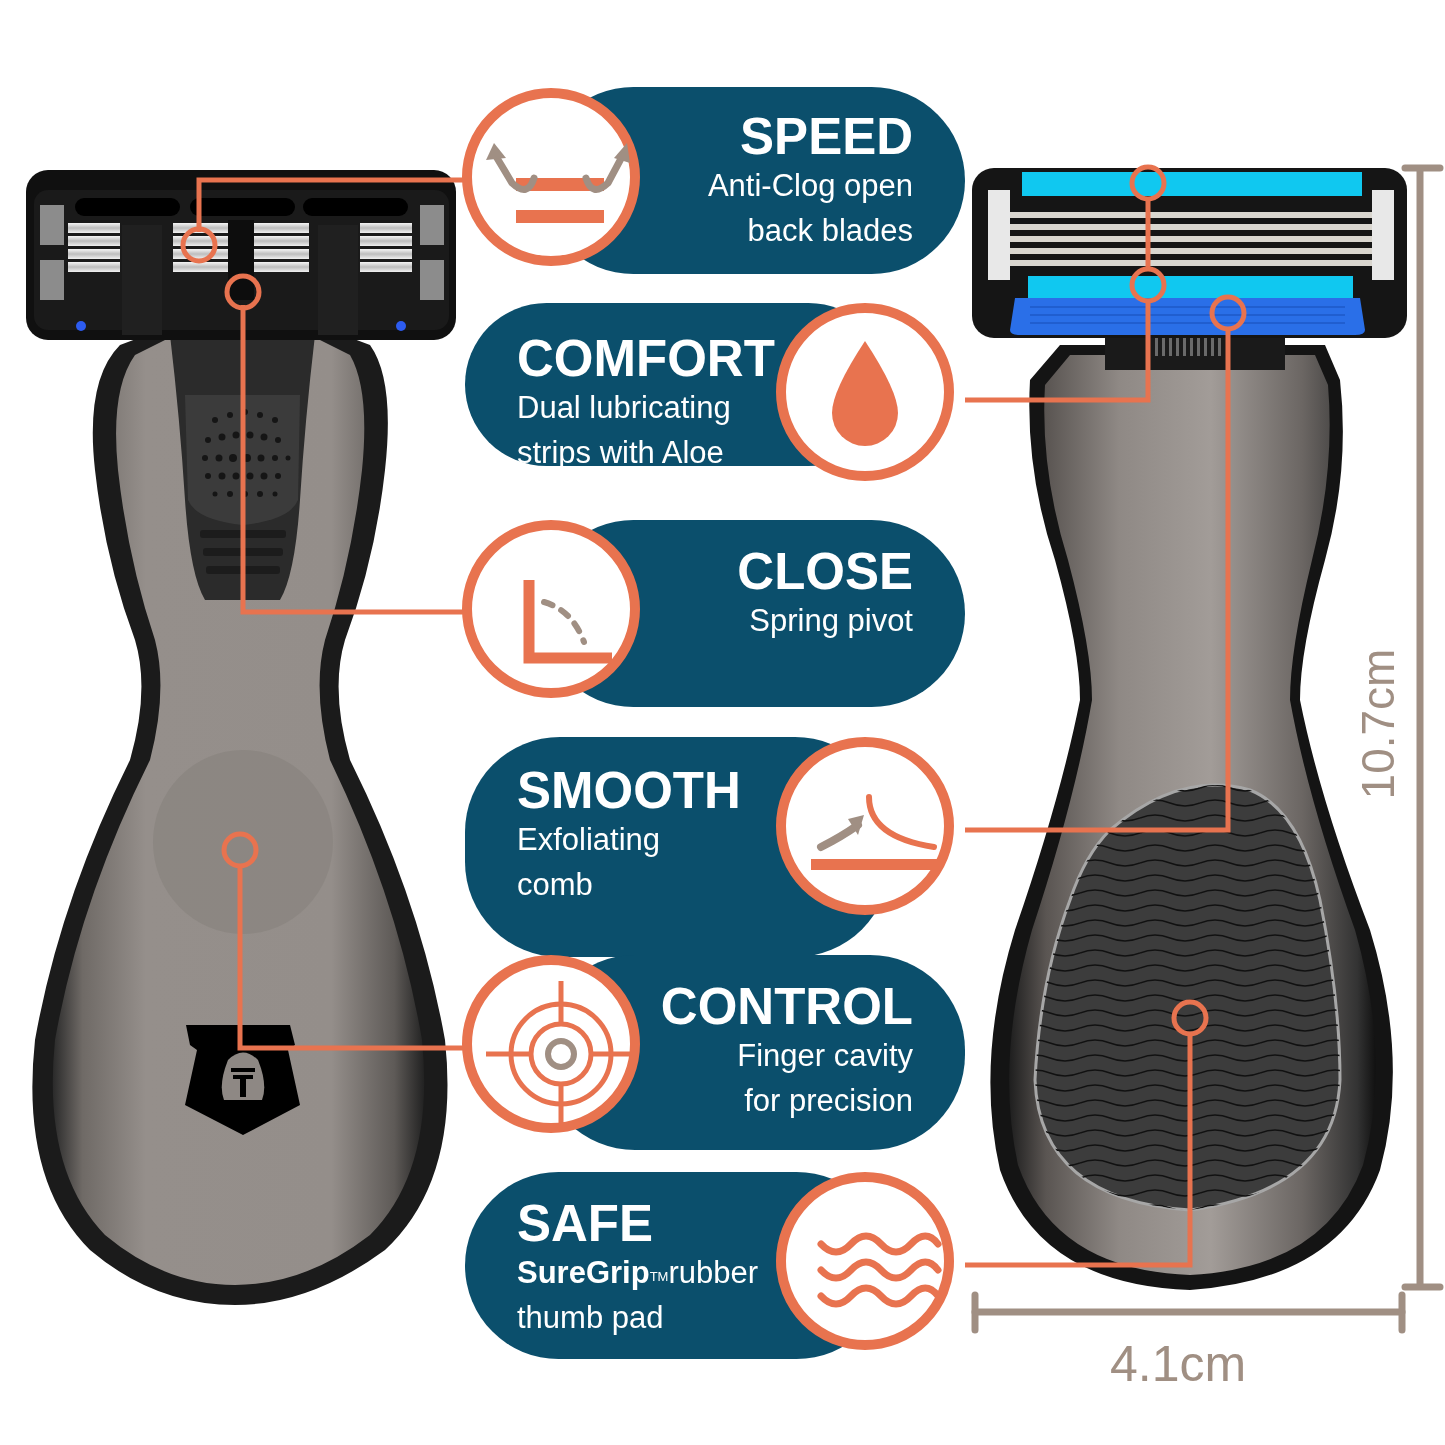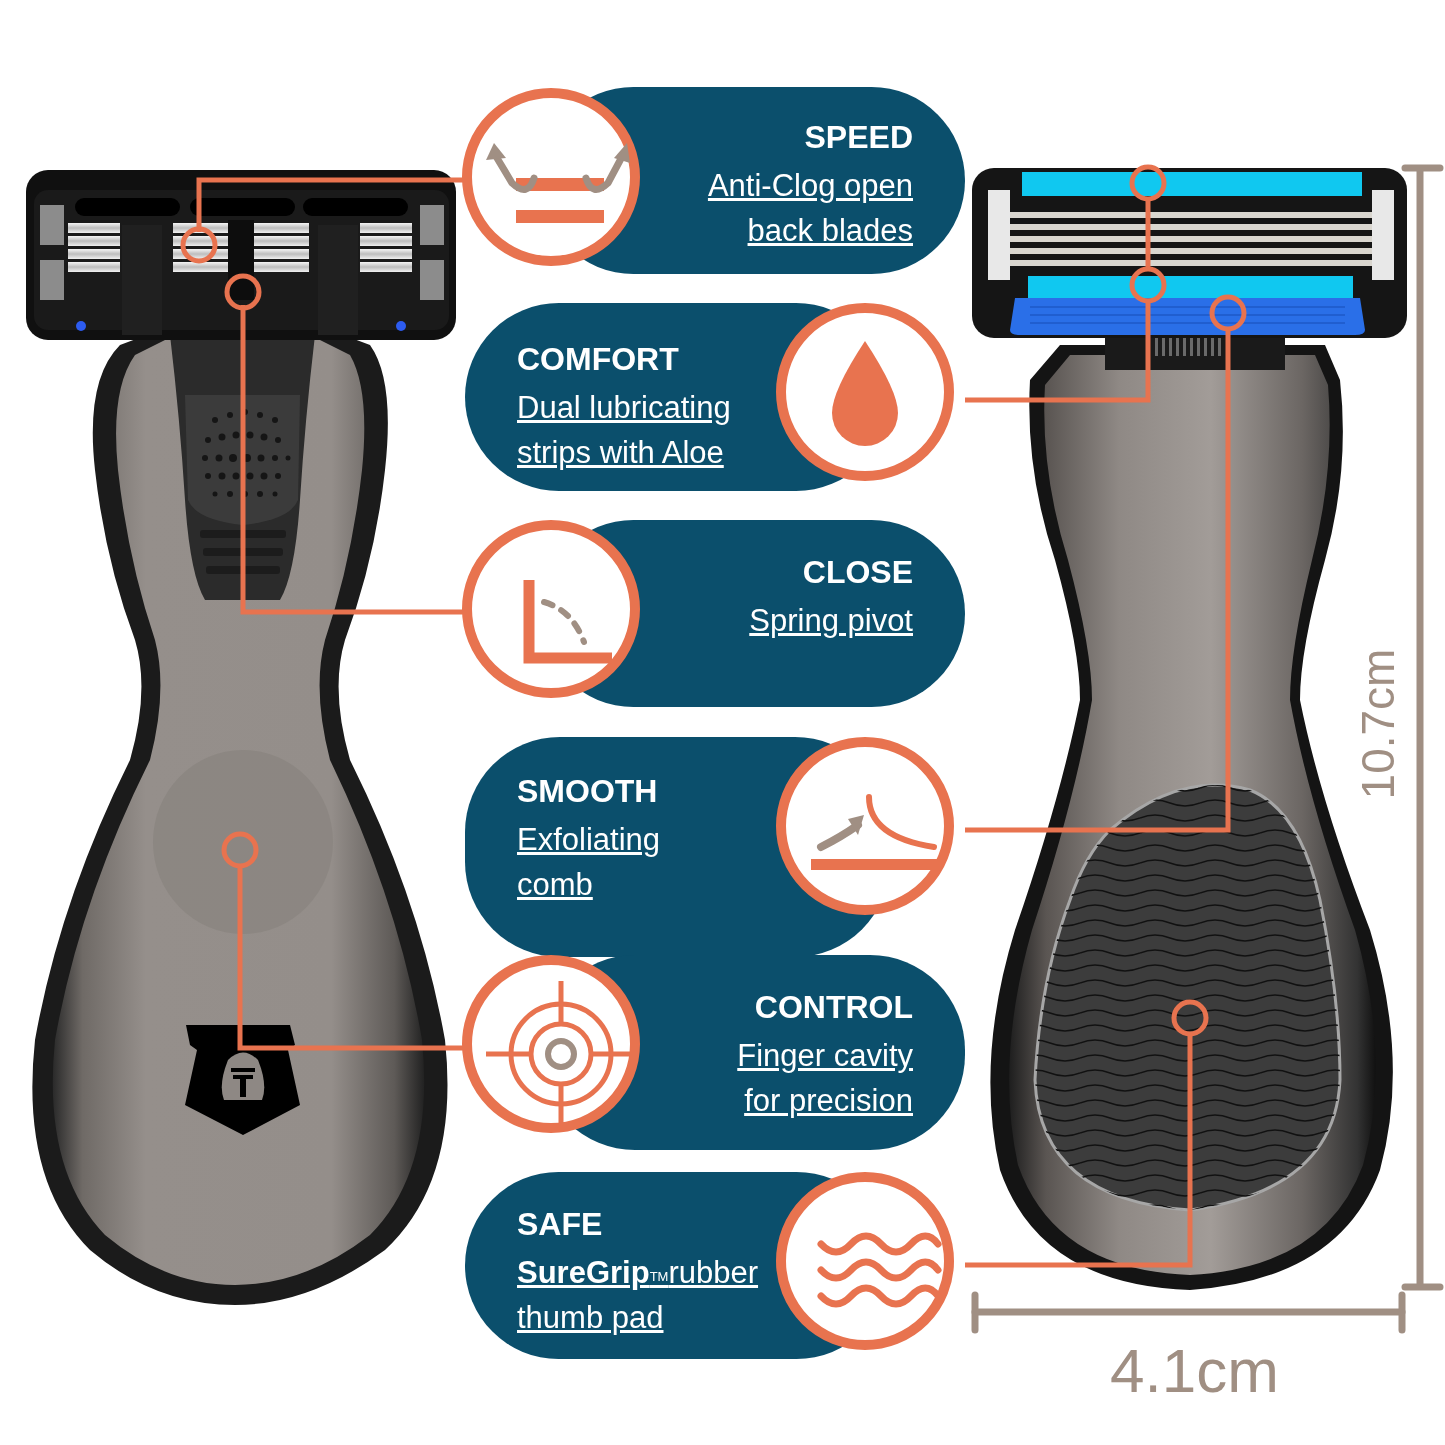--- a/index.html
+++ b/index.html
@@ -1,19 +1,19 @@
 <!DOCTYPE html>
 <html><head>
 <meta charset="utf-8">
 <style>
   html,body{margin:0;padding:0;background:#ffffff;}
   body{width:1445px;height:1445px;position:relative;overflow:hidden;font-family:"Liberation Sans","DejaVu Sans",sans-serif;}
   .pill{position:absolute;background:#0b4f6c;border-radius:95px;color:#ffffff;box-sizing:border-box;}
-  .pill .title{font-weight:bold;font-size:32px;line-height:52px;letter-spacing:0px;}
-  .pill .desc{font-size:31px;line-height:45px;text-decoration:underline;}
+  .pill .title{font-weight:bold;font-size:51px;line-height:52px;letter-spacing:0px;}
+  .pill .desc{font-size:31px;line-height:45px;}
   .pill.right-text{text-align:right;padding-right:52px;}
   .pill.left-text{text-align:left;padding-left:52px;}
   .icon-circle{position:absolute;width:178px;height:178px;border-radius:50%;background:#ffffff;border:10px solid #e8734f;box-sizing:border-box;}
   .icon-circle svg{position:absolute;left:0;top:0;width:158px;height:158px;}
   .dim-label{position:absolute;color:#a08f83;font-size:44px;font-weight:normal;}
   .tm{font-size:13px;vertical-align:top;position:relative;top:4px;text-align:right;}
   .bold-sub{font-weight:bold;margin-top:25px;}
   svg.layer{position:absolute;left:0;top:0;}
 </style>
 </head>
@@ -214,39 +214,39 @@
     <line x1="1420" y1="170" x2="1420" y2="1285"></line>
     <line x1="1405" y1="168" x2="1440" y2="168"></line>
     <line x1="1405" y1="1287" x2="1440" y2="1287"></line>
     <line x1="975" y1="1312" x2="1402" y2="1312"></line>
     <line x1="975" y1="1295" x2="975" y2="1330"></line>
     <line x1="1402" y1="1295" x2="1402" y2="1330"></line>
   </g>
 </svg>
 
 <div class="dim-label" style="left:1278px;top:697px;transform:rotate(-90deg);transform-origin:center;width:200px;text-align:center;font-size:46px;">10.7cm</div>
-<div class="dim-label" style="left:1110px;top:1335px;font-size:62px;text-align:center;">4.1cm</div>
+<div class="dim-label" style="left:1110px;top:1335px;font-size:50px;text-align:center;">4.1cm</div>
 
 <div class="pill right-text" style="left:540px;top:87px;width:425px;height:187px;padding-top:24px;">
   <div class="title">SPEED</div>
   <div class="desc">Anti-Clog open</div>
   <div class="desc">back blades</div>
 </div>
 <div class="icon-circle" style="left:462px;top:88px;">
   <svg viewBox="0 0 158 158">
     <rect x="44" y="80" width="88" height="13" fill="#e8734f"></rect>
     <rect x="44" y="112" width="88" height="13" fill="#e8734f"></rect>
     <path d="M62 80 Q56 100 40 85 L22 55" stroke="#a08f83" stroke-width="7" fill="none" stroke-linecap="round"></path>
     <path d="M14 62 L22 45 L34 60" fill="#a08f83"></path>
     <path d="M114 80 Q120 100 136 85 L152 55" stroke="#a08f83" stroke-width="7" fill="none" stroke-linecap="round"></path>
     <path d="M142 60 L155 45 L158 65" fill="#a08f83"></path>
   </svg>
 </div>
 
-<div class="pill left-text" style="left:465px;top:303px;width:425px;height:188px;padding-top:30px;">
+<div class="pill left-text" style="left:465px;top:303px;width:425px;height:163px;padding-top:30px;">
   <div class="title">COMFORT</div>
   <div class="desc">Dual lubricating</div>
   <div class="desc">strips with Aloe</div>
 </div>
 <div class="icon-circle" style="left:776px;top:303px;">
   <svg viewBox="0 0 158 158">
     <path d="M79 28 Q112 78 112 100 A33 33 0 0 1 46 100 Q46 78 79 28 Z" fill="#e8734f"></path>
   </svg>
 </div>
 

